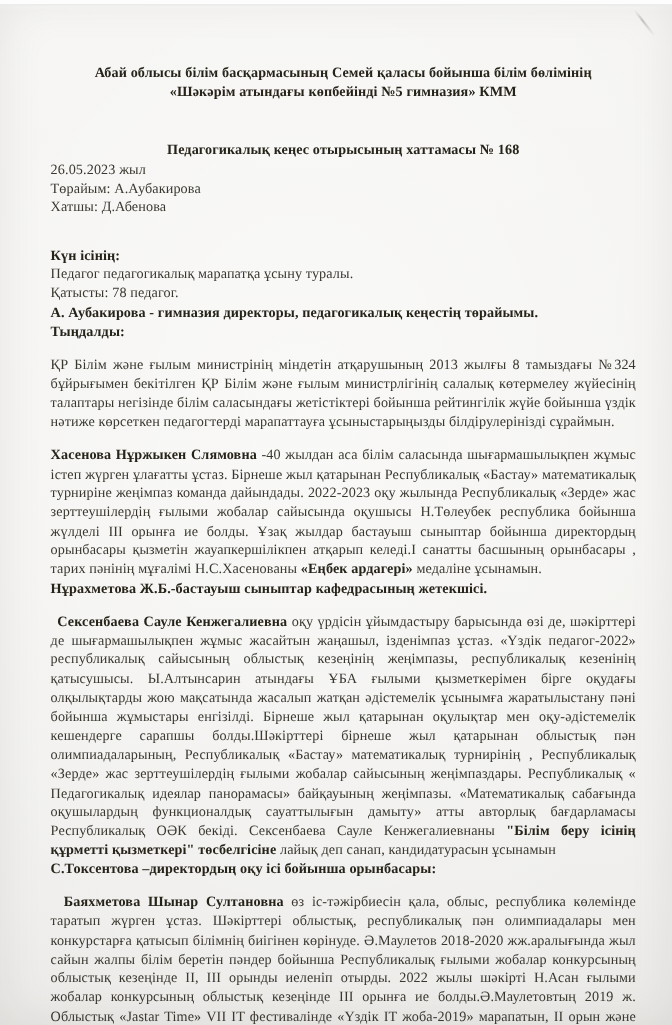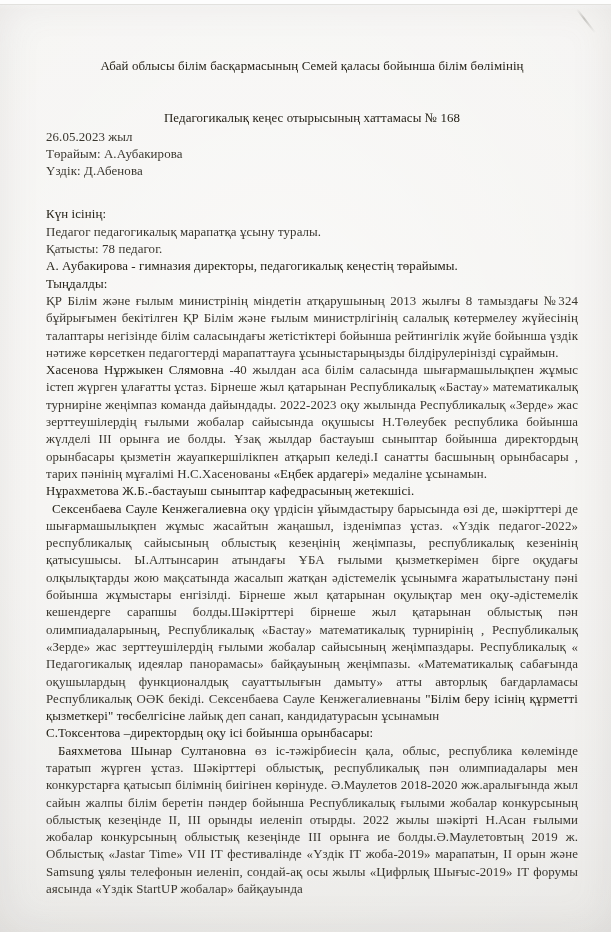--- a/index.html
+++ b/index.html
@@ -43,45 +43,45 @@
     position: absolute;
     left: 46px;
     right: 33px;
     top: 58px;
     color: #3a372f;
     font-size: 12.9px;
     line-height: 17.3px;
     letter-spacing: 0.1px;
   }
   p { margin: 0; }
-  .b { font-weight: normal; color: #262319; }
+  .b { font-weight: bold; color: #262319; }
   .center { text-align: center; }
-  .j { text-align: justify; }
+  .j { text-align: justify; margin-top: 13px; }
   .org { margin-bottom: 17px; }
   .title { margin-bottom: 1px; margin-top: 35px; }
   .gap-top { margin-top: 26px; }
   .indent1 { text-indent: 6px; }
   .indent2 { text-indent: 12px; }
 </style>
 </head>
 <body>
 
 <div class="page">
   <div class="top-edge"></div>
   <div class="crease"></div>
 
   <div class="doc">
 
-    <p class="center b org"><span>Абай облысы білім басқармасының  Семей қаласы бойынша  білім бөлімінің</span><br></p>
+    <p class="center b org"><span>Абай облысы білім басқармасының  Семей қаласы бойынша  білім бөлімінің</span><br><span>«Шәкәрім атындағы көпбейінді №5 гимназия» КММ</span></p>
 
     <p class="center b title">Педагогикалық кеңес отырысының хаттамасы № 168</p>
 
     <p>26.05.2023 жыл</p>
     <p>Төрайым: А.Аубакирова</p>
-    <p>Үздік: Д.Абенова</p>
+    <p>Хатшы: Д.Абенова</p>
 
     <p class="b gap-top">Күн ісінің:</p>
     <p>Педагог педагогикалық марапатқа ұсыну туралы.</p>
     <p>Қатысты: 78 педагог.</p>
     <p class="b">А. Аубакирова - гимназия директоры, педагогикалық кеңестің төрайымы.</p>
 
     <p class="b">Тыңдалды:</p>
     <p class="j">ҚР Білім және ғылым министрінің міндетін атқарушының 2013 жылғы 8 тамыздағы №324 бұйрығымен бекітілген  ҚР  Білім және ғылым министрлігінің салалық көтермелеу жүйесінің талаптары негізінде  білім саласындағы жетістіктері бойынша рейтингілік жүйе бойынша үздік нәтиже көрсеткен  педагогтерді  марапаттауға ұсыныстарыңызды білдірулерінізді сұраймын.</p>
 
     <p class="j"><span class="b">Хасенова Нұржыкен Слямовна</span><span> -40 жылдан аса білім саласында шығармашылықпен жұмыс істеп жүрген ұлағатты ұстаз. Бірнеше жыл қатарынан Республикалық «Бастау» математикалық турниріне жеңімпаз команда дайындады. 2022-2023 оқу жылында Республикалық «Зерде» жас зерттеушілердің ғылыми жобалар сайысында оқушысы Н.Төлеубек республика бойынша жүлделі III орынға ие болды. Ұзақ жылдар бастауыш сыныптар бойынша директордың орынбасары қызметін жауапкершілікпен атқарып келеді.I санатты басшының орынбасары , тарих пәнінің мұғалімі  Н.С.Хасенованы </span><span class="b">«Еңбек ардагері»</span><span> медаліне ұсынамын.</span></p>

